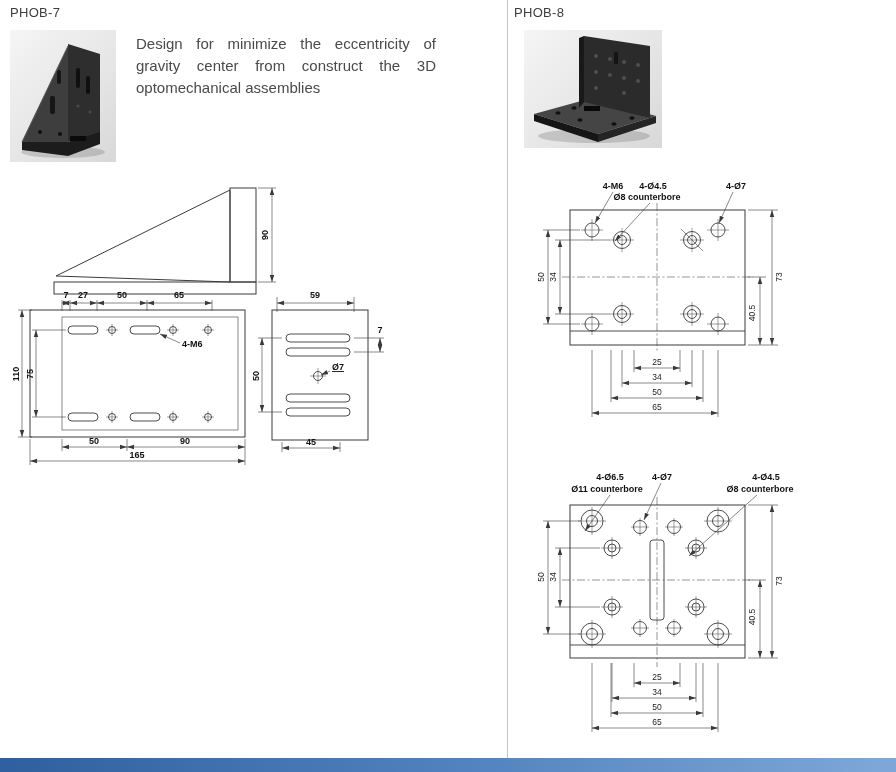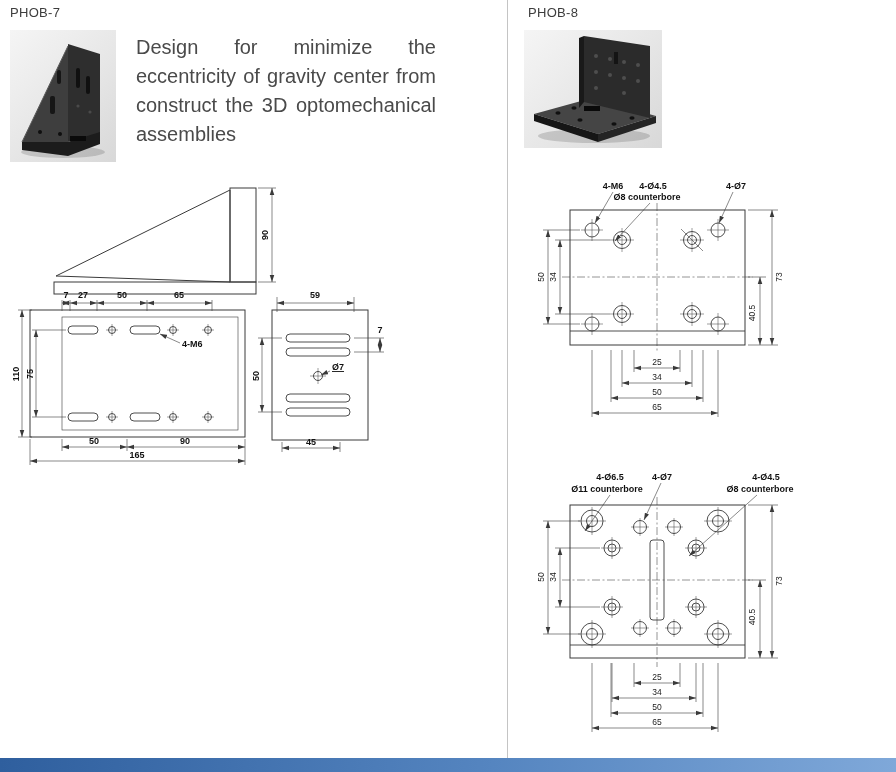--- a/index.html
+++ b/index.html
@@ -1,21 +1,21 @@
 <!DOCTYPE html>
 <html><head>
 <meta charset="utf-8">
 <style>
   * { margin:0; padding:0; box-sizing:border-box; }
   html,body { background:#ffffff; }
   body { font-family:"Liberation Sans", sans-serif; }
   .page { position:relative; width:896px; height:772px; background:#fff; overflow:hidden; }
   .prod-title { position:absolute; font-size:13px; color:#3d3d3d; letter-spacing:.3px; }
   .photo { position:absolute; background:linear-gradient(135deg,#f5f5f5 0%,#e6e6e6 55%,#d8d8d8 100%); }
-  .desc { position:absolute; font-size:20px; line-height:1.45; color:#4a4a4a; text-align:justify; }
+  .desc { position:absolute; font-size:15px; line-height:1.45; color:#4a4a4a; text-align:justify; }
   .divider { position:absolute; left:507px; top:0; width:1px; height:758px; background:#c4c4c4; }
   .footer { position:absolute; left:0; top:758px; width:896px; height:14px;
             background:linear-gradient(90deg,#2f5f9e 0%,#5585c0 55%,#7fa8d9 100%); }
   svg { position:absolute; overflow:visible; }
   svg text { font-family:"Liberation Sans", sans-serif; }
   .dim  { font-size:8.5px; fill:#1c1c1c; }
   .dimb { font-size:9px; font-weight:bold; fill:#111; }
   .ol { fill:none; stroke:#3a3a3a; stroke-width:1; }
   .ol2{ fill:none; stroke:#3a3a3a; stroke-width:.9; }
   .tl { fill:none; stroke:#3a3a3a; stroke-width:.6; }
@@ -134,21 +134,21 @@
       <text class="dimb" text-anchor="middle" transform="rotate(-90 249 196)" x="249" y="196">50</text>
 
       <path class="tl" d="M272,262 V272 M330,262 V272"></path>
       <line class="tl" x1="272" y1="268" x2="330" y2="268" marker-start="url(#ar1)" marker-end="url(#ar1)"></line>
       <text class="dimb" text-anchor="middle" x="301" y="265">45</text>
     </g>
   </svg>
 
   <div class="divider"></div>
 
-  <div class="prod-title" style="left:528px; top:5px;">PHOB-8</div>
+  <div class="prod-title" style="left:514px; top:5px;">PHOB-8</div>
 
   <div class="photo" style="left:524px; top:30px; width:138px; height:118px;">
     <svg width="138" height="118" viewBox="0 0 138 118" style="left:0;top:0;">
       <ellipse cx="70" cy="106" rx="56" ry="7" fill="rgba(0,0,0,0.15)"></ellipse>
       <polygon points="10,84 68,68 132,86 74,104" fill="#454545"></polygon>
       <polygon points="10,84 74,104 74,112 10,91" fill="#161616"></polygon>
       <polygon points="74,104 132,86 132,93 74,112" fill="#242424"></polygon>
       <polygon points="55,8 60,6 60,72 55,78" fill="#191919"></polygon>
       <polygon points="60,6 126,16 126,88 60,72" fill="#2b2b2b"></polygon>
       <circle cx="72" cy="26" r="2" fill="#4e4e4e"></circle>

